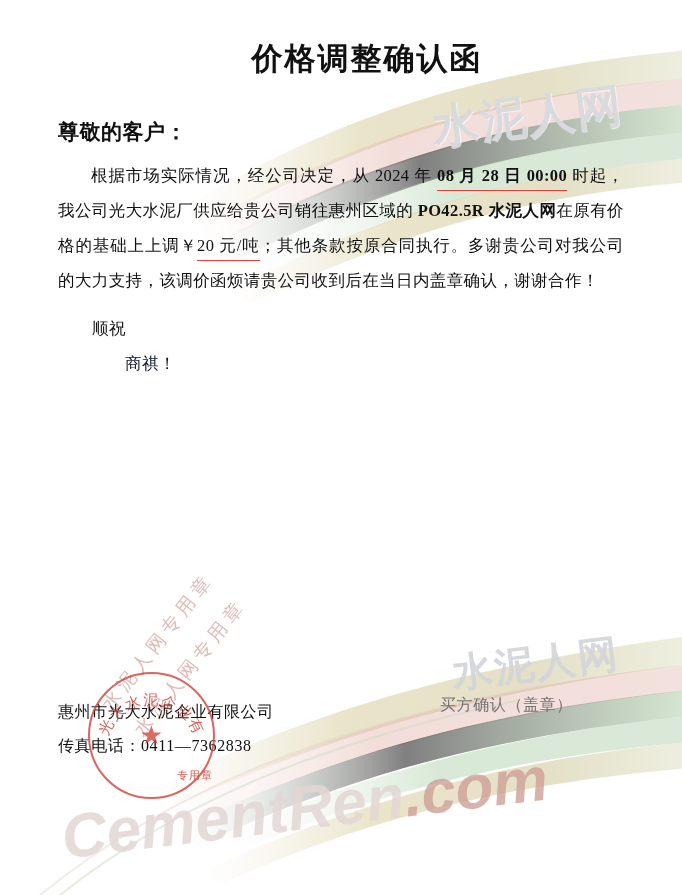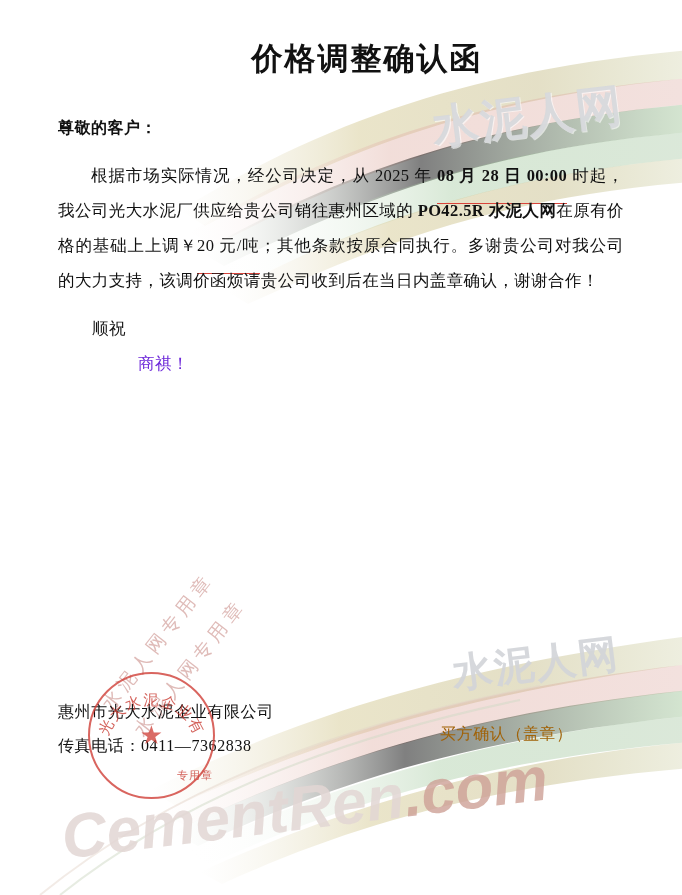--- a/index.html
+++ b/index.html
@@ -107,21 +107,21 @@
     letter-spacing: 2px;
     color: #111111;
     font-family: Liberation Serif, serif;
     padding-left: 26px;
   }
 
   .salutation {
     position: absolute;
     top: 118px;
     left: 58px;
-    font-size: 16px;
+    font-size: 21px;
     font-weight: 700;
     color: #111111;
     letter-spacing: 0.5px;
   }
 
   .body-block {
     position: absolute;
     top: 158px;
     left: 58px;
     width: 566px;
@@ -132,59 +132,59 @@
     text-align: justify;
   }
   .body-block p {
     margin: 0;
   }
   .indent2 { text-indent: 33px; }
 
   .bold { font-weight: 700; }
   .ul-red {
     border-bottom: 1.6px solid #d8443b;
-    padding-bottom: 18px;
+    padding-bottom: 5px;
   }
 
   .closing-1 {
     position: absolute;
     top: 318px;
     left: 92px;
     font-size: 16.5px;
     color: #111111;
     letter-spacing: 0.5px;
     text-align: center;
   }
   .closing-2 {
     position: absolute;
     top: 353px;
-    left: 138px;
+    left: 125px;
     font-size: 16.5px;
-    color: #6d28d9;
+    color: #0f172a;
     letter-spacing: 0.5px;
   }
 
   
   .footer-left {
     position: absolute;
     top: 695px;
     left: 58px;
     font-size: 16px;
     line-height: 34px;
     color: #111111;
     letter-spacing: 0.6px;
   }
   .footer-left div { white-space: nowrap; }
 
   .footer-right {
     position: absolute;
-    top: 724px;
+    top: 695px;
     left: 440px;
     font-size: 16px;
-    color: #a16207;
+    color: #737373;
     letter-spacing: 0.6px;
     white-space: nowrap;
   }
 
   
   .seal {
     position: absolute;
     top: 672px;
     left: 88px;
     width: 123px;
@@ -278,21 +278,21 @@
   <div class="wm-diag wm-diag-a">水泥人网专用章</div>
   <div class="wm-diag wm-diag-b">水泥人网专用章</div>
 
   <div class="content">
 
     <div class="doc-title">价格调整确认函</div>
 
     <div class="salutation">尊敬的客户：</div>
 
     <div class="body-block">
-      <p class="indent2"><span>根据市场实际情况，经公司决定，从 2025 年 </span><span class="bold ul-red">08 月 28 日 00:00</span><span> 时起，我公司光大水泥厂供应给贵公司销往惠州区域的 </span><span class="bold">PO42.5R 水泥人网</span><span>在原有价格的基础上上调￥</span><span class="ul-red">20 元/吨</span><span>；其他条款按原合同执行。多谢贵公司对我公司的大力支持，该调价函烦请贵公司收到后在当日内盖章确认，谢谢合作！</span></p>
+      <p class="indent2"><span>根据市场实际情况，经公司决定，从 2024 年 </span><span class="bold ul-red">08 月 28 日 00:00</span><span> 时起，我公司光大水泥厂供应给贵公司销往惠州区域的 </span><span class="bold">PO42.5R 水泥人网</span><span>在原有价格的基础上上调￥</span><span class="ul-red">20 元/吨</span><span>；其他条款按原合同执行。多谢贵公司对我公司的大力支持，该调价函烦请贵公司收到后在当日内盖章确认，谢谢合作！</span></p>
     </div>
 
     <div class="closing-1">顺祝</div>
     <div class="closing-2">商祺！</div>
 
     <div class="footer-left">
       <div>惠州市光大水泥企业有限公司</div>
       <div>传真电话：0411—7362838</div>
     </div>
 

